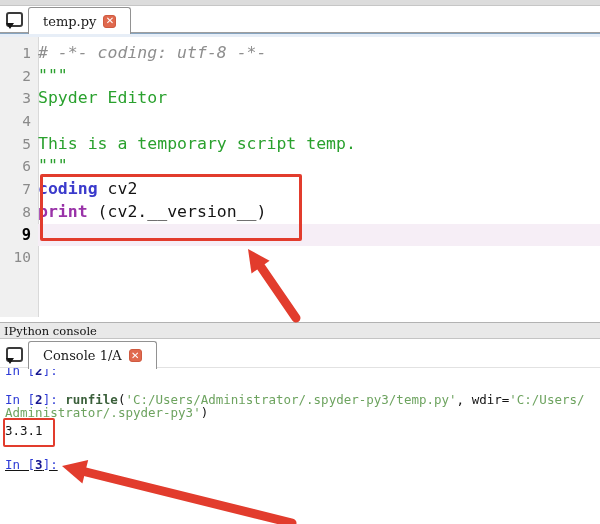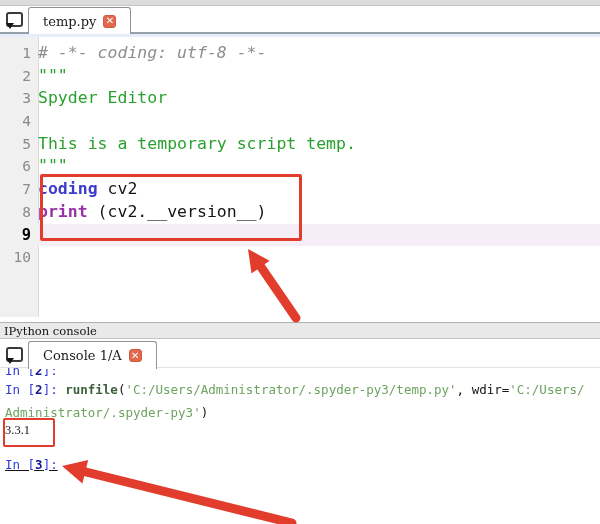--- a/index.html
+++ b/index.html
@@ -130,23 +130,23 @@
   <div class="tabbar console-tabbar">
     <span class="browse-icon"></span>
     <div class="tab">
       <span>Console 1/A</span>
       <span class="close-icon">✕</span>
     </div>
   </div>
 
   <div class="console-body" id="console-body">
       <div class="con-line" style="top: -6px;"><span class="tk-prompt">In [</span><span class="tk-promptnum">2</span><span class="tk-prompt">]:</span></div>
-      <div class="con-line" style="top: 13px;"><span class="tk-prompt">In [</span><span class="tk-promptnum">2</span><span class="tk-prompt">]: </span><span class="tk-func">runfile</span><span class="tk-plain">(</span><span class="tk-cstring">'C:/Users/Administrator/.spyder-py3/temp.py'</span><span class="tk-plain">, wdir=</span><span class="tk-cstring">'C:/Users/</span></div>
+      <div class="con-line" style="top: 23px;"><span class="tk-prompt">In [</span><span class="tk-promptnum">2</span><span class="tk-prompt">]: </span><span class="tk-func">runfile</span><span class="tk-plain">(</span><span class="tk-cstring">'C:/Users/Administrator/.spyder-py3/temp.py'</span><span class="tk-plain">, wdir=</span><span class="tk-cstring">'C:/Users/</span></div>
       <div class="con-line" style="top: 36px;"><span class="tk-cstring">Administrator/.spyder-py3'</span><span class="tk-plain">)</span></div>
-      <div class="con-line" style="top: 53.5px; font-family: Liberation Serif, serif;"><span class="tk-plain">3.3.1</span></div>
+      <div class="con-line" style="top: 53.5px;"><span class="tk-plain">3.3.1</span></div>
       <div class="con-line" style="top: 88px; text-decoration: underline;"><span class="tk-prompt">In [</span><span class="tk-promptnum">3</span><span class="tk-prompt">]:</span></div>
     </div>
 
   <div class="anno-box box1"></div>
   <div class="anno-box box2"></div>
 
   <svg class="arrows" viewBox="0 0 600 524">
     <g>
       <line x1="296" y1="318" x2="261" y2="267" stroke="#e23c2d" stroke-width="9" stroke-linecap="round"></line>
       <polygon points="248,249 269.6,260.8 251.5,273.4" fill="#e23c2d"></polygon>

